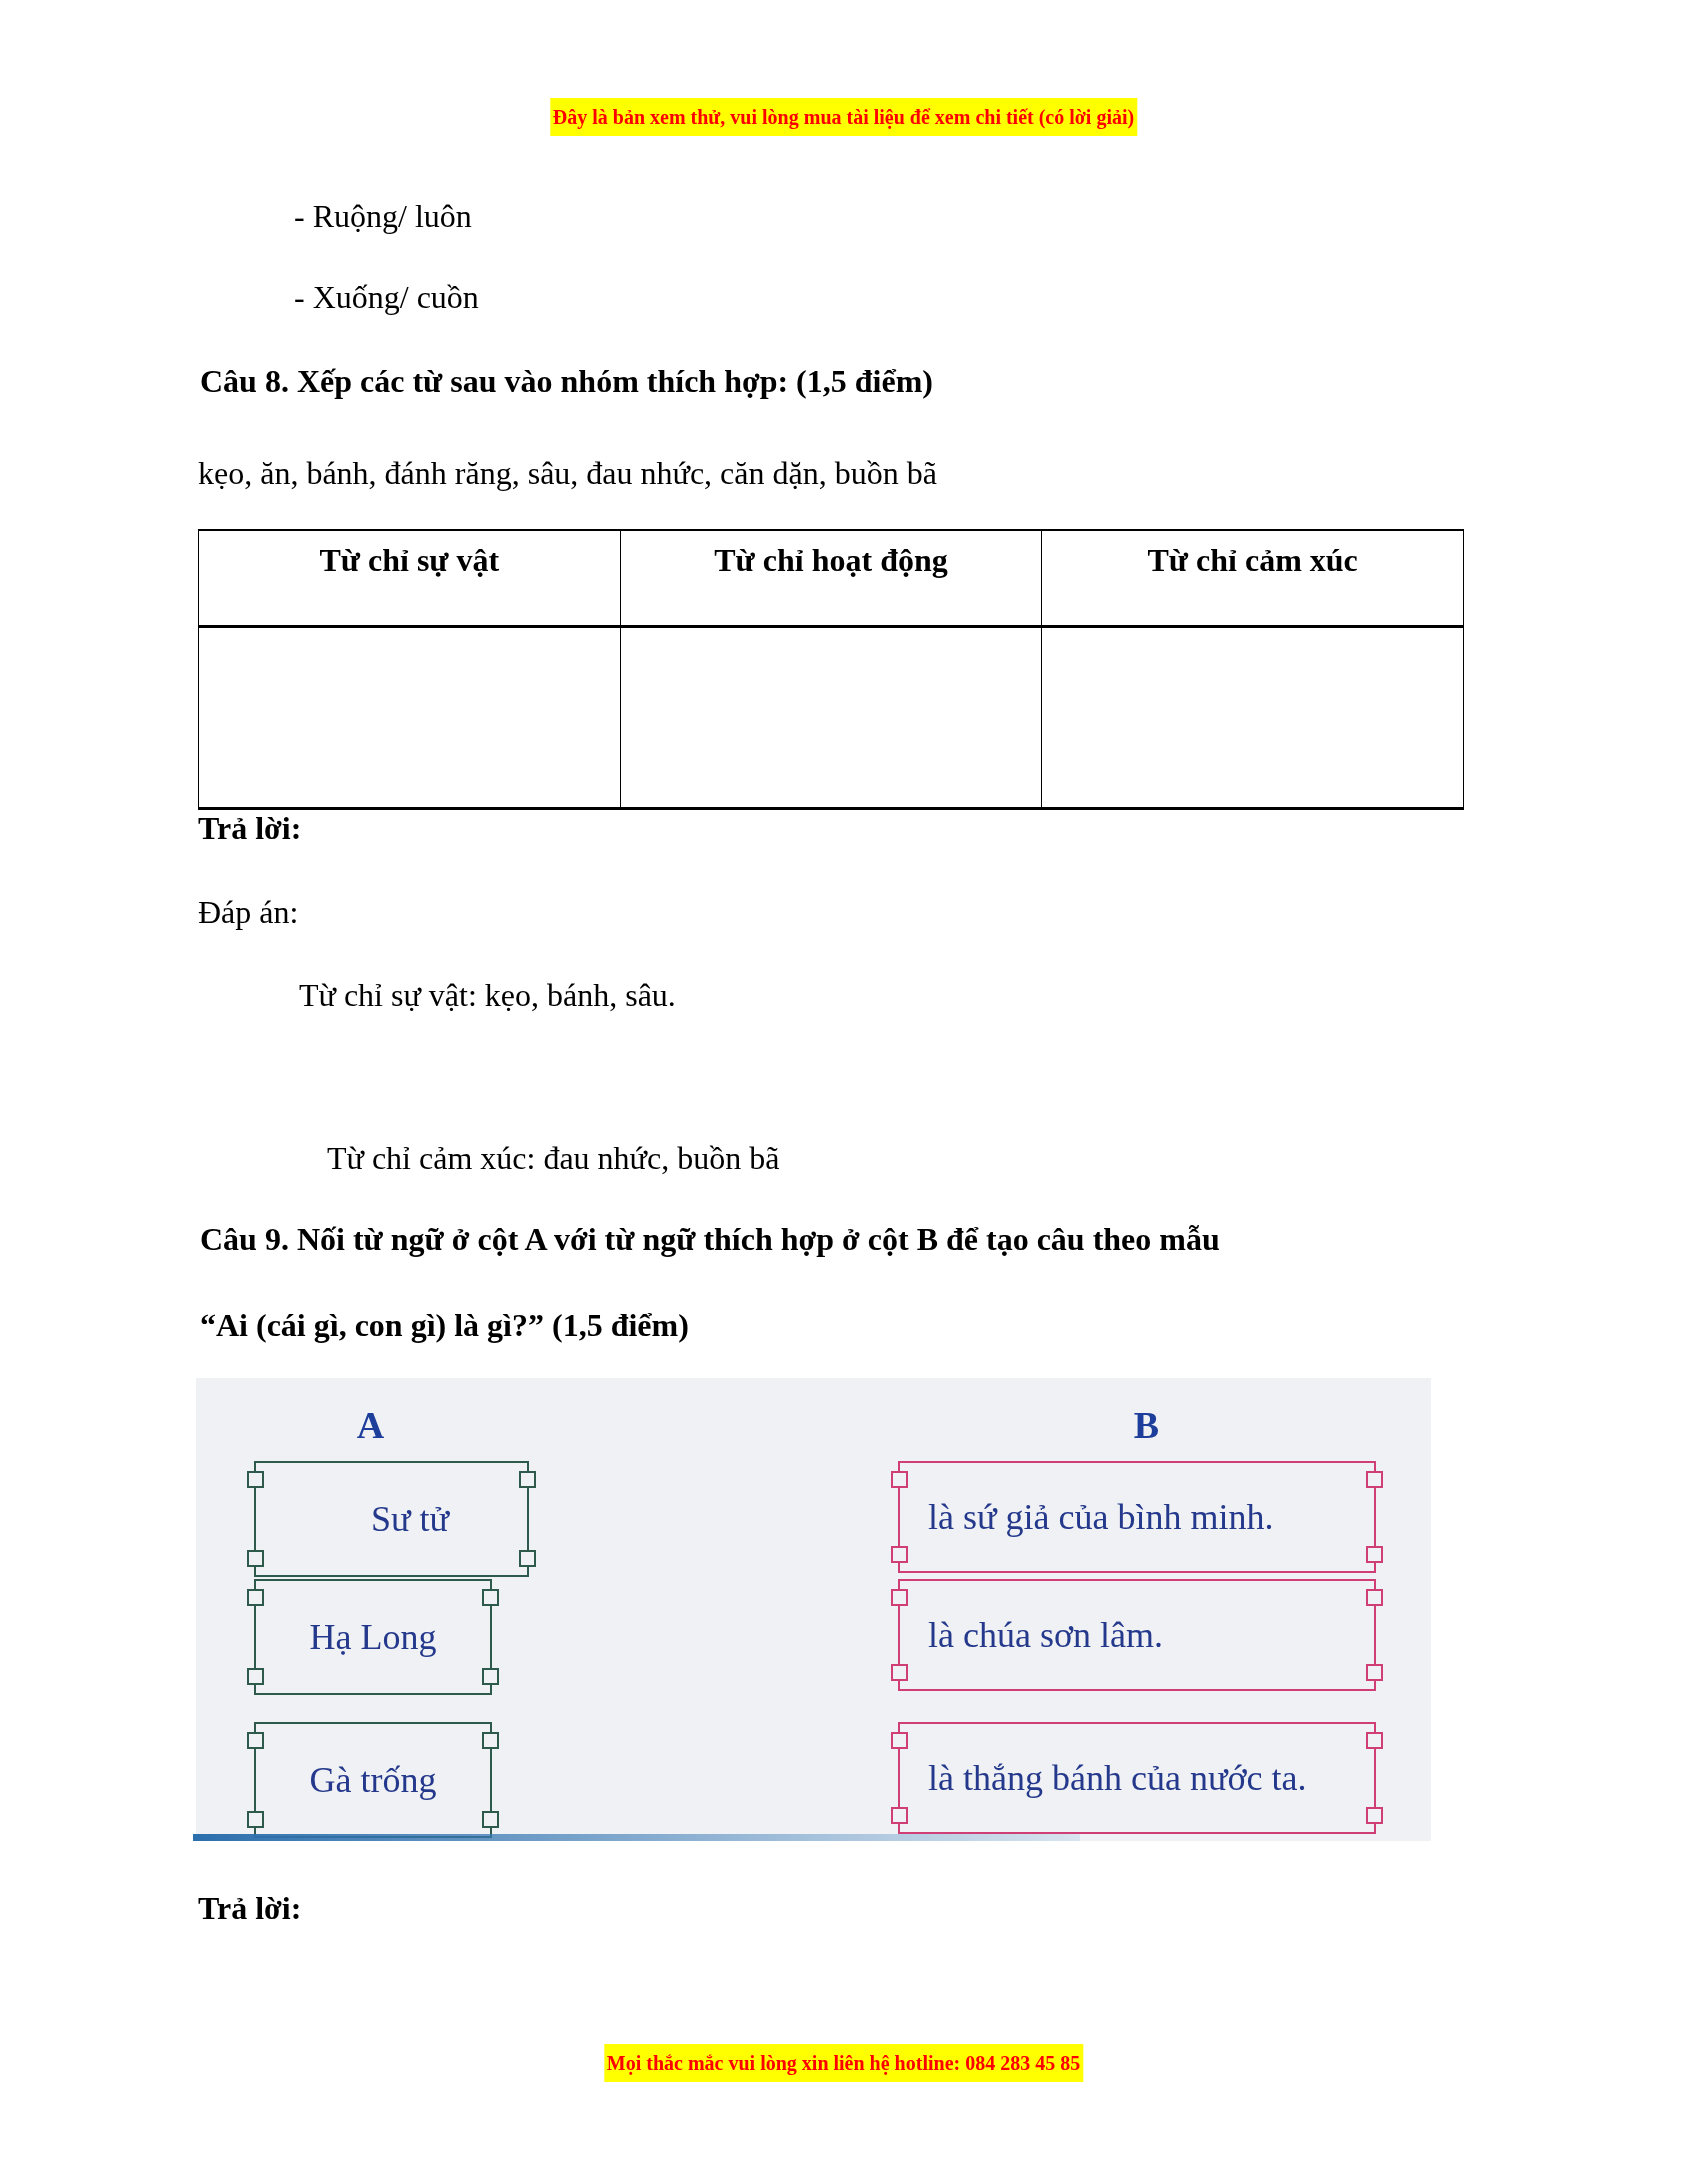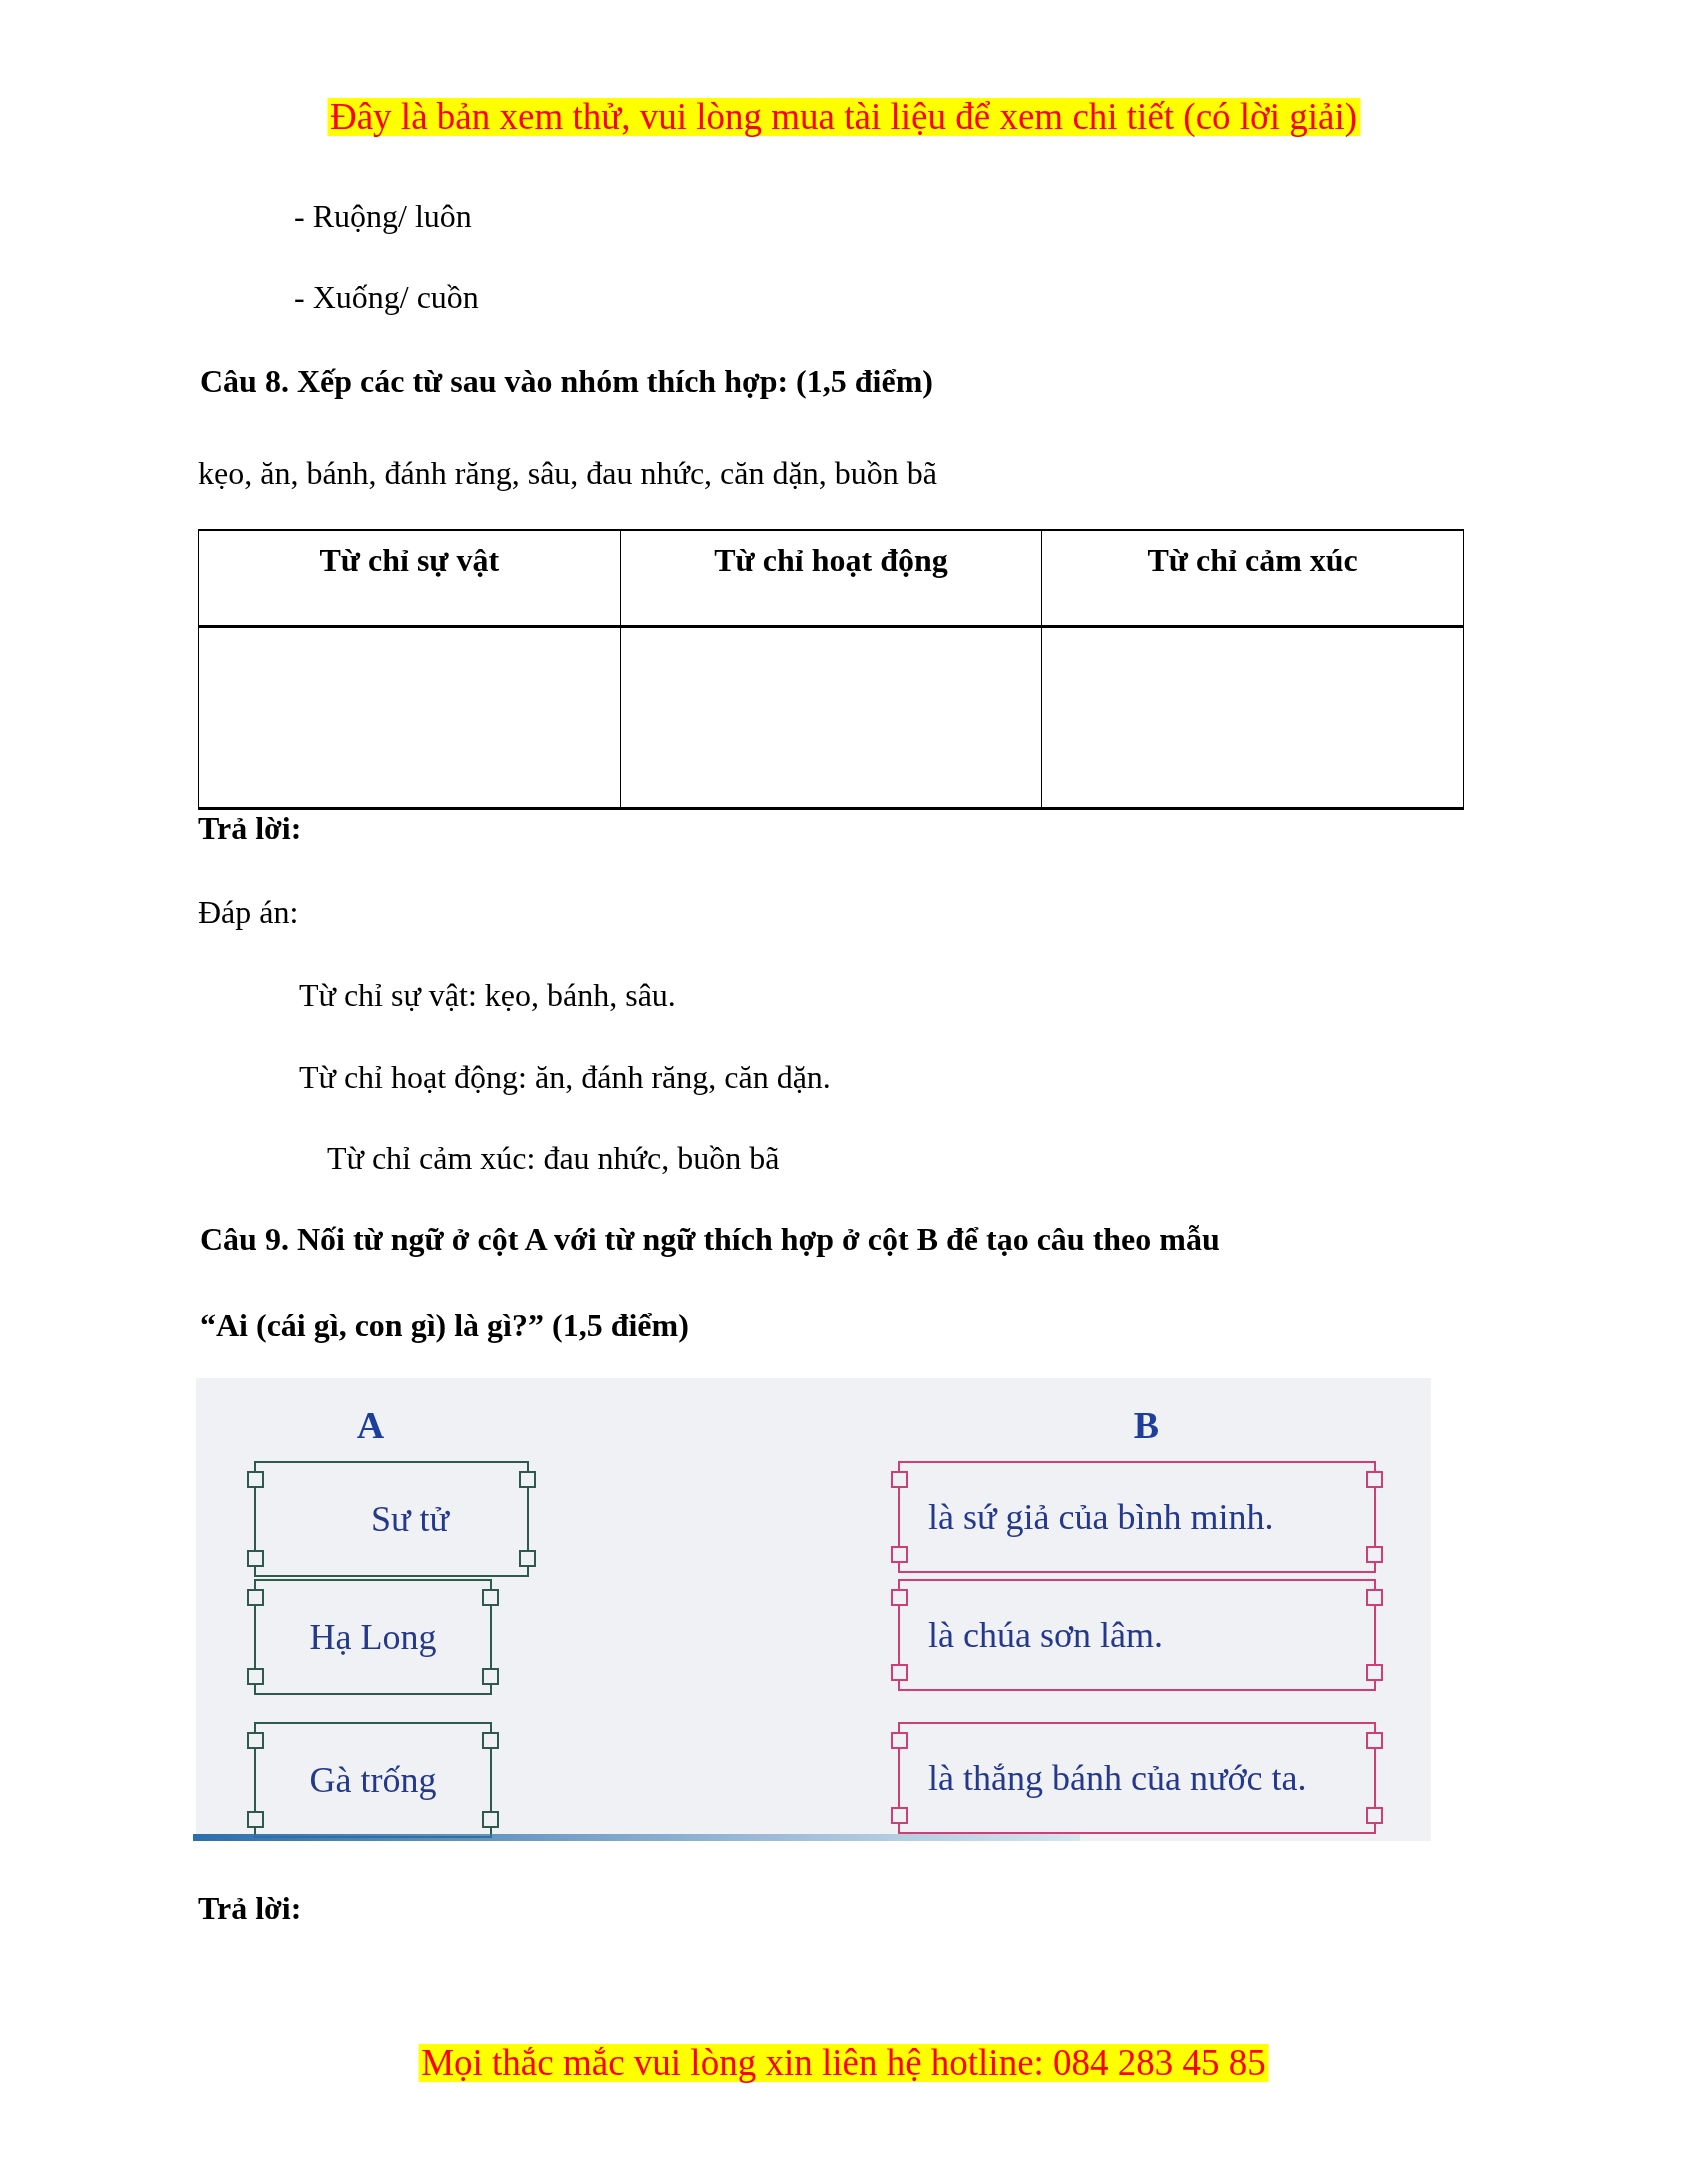--- a/index.html
+++ b/index.html
@@ -7,21 +7,21 @@
     position:relative; width:1687px; height:2183px; background:#ffffff;
     font-family:"Liberation Serif", serif; color:#000; overflow:hidden;
   }
   .abs { position:absolute; }
   .line { font-size:32px; line-height:40px; white-space:nowrap; }
 
   
   .banner {
     position:absolute; left:50%; transform:translateX(-50%);
     background:var(--banner-bg,#ffff00); color:var(--banner-text,#ff0000);
-    font-weight:normal; font-size:37px; line-height:38px; padding:0 3px; white-space:nowrap;
+    font-weight:bold; font-size:20px; line-height:38px; padding:0 3px; white-space:nowrap;
   }
   .top-banner   { top:98px; }
   .footer-banner{ top:2044px; }
 
   
   .bullet-1 { left:294px; top:196px; }
   .bullet-2 { left:294px; top:277px; }
   .cau8     { left:200px; top:361px; font-weight:bold; }
   .wordlist { left:198px; top:453px; width:1266px; text-align:left; }
   .traloi-1 { left:198px; top:808px; font-weight:bold; }
@@ -104,21 +104,20 @@
         <td></td>
         <td></td>
         <td></td>
       </tr>
     </tbody>
   </table>
 
   <div class="abs line traloi-1">Trả lời:</div>
   <div class="abs line dapan">Đáp án:</div>
   <div class="abs line ans-1">Từ chỉ sự vật: kẹo, bánh, sâu.</div>
-  <div class="abs line ans-2">Từ chỉ hoạt động: ăn, đánh răng, căn dặn.</div>
   <div class="abs line ans-3">Từ chỉ cảm xúc: đau nhức, buồn bã</div>
 
   <div class="abs line cau9a">Câu 9. Nối từ ngữ ở cột A với từ ngữ thích hợp ở cột B để tạo câu theo mẫu</div>
   <div class="abs line cau9b">“Ai (cái gì, con gì) là gì?” (1,5 điểm)</div>
 
   <div class="figure">
     <div class="col-label label-a">A</div>
     <div class="col-label label-b">B</div>
 
     <div class="mbox col-a row-1">

